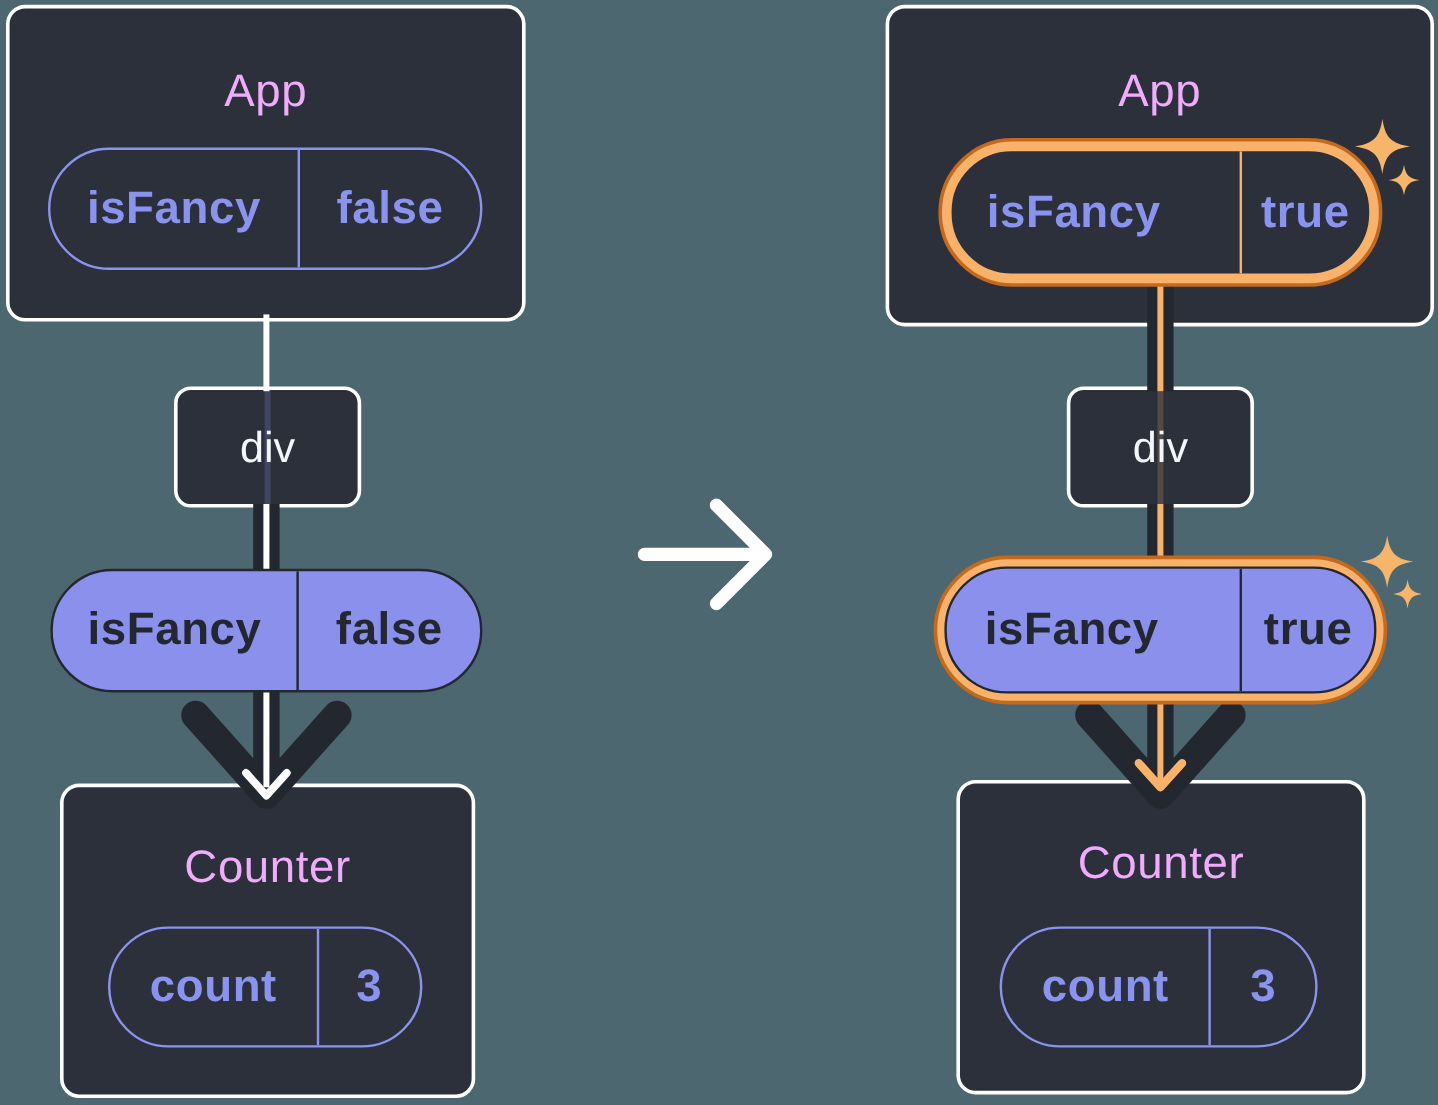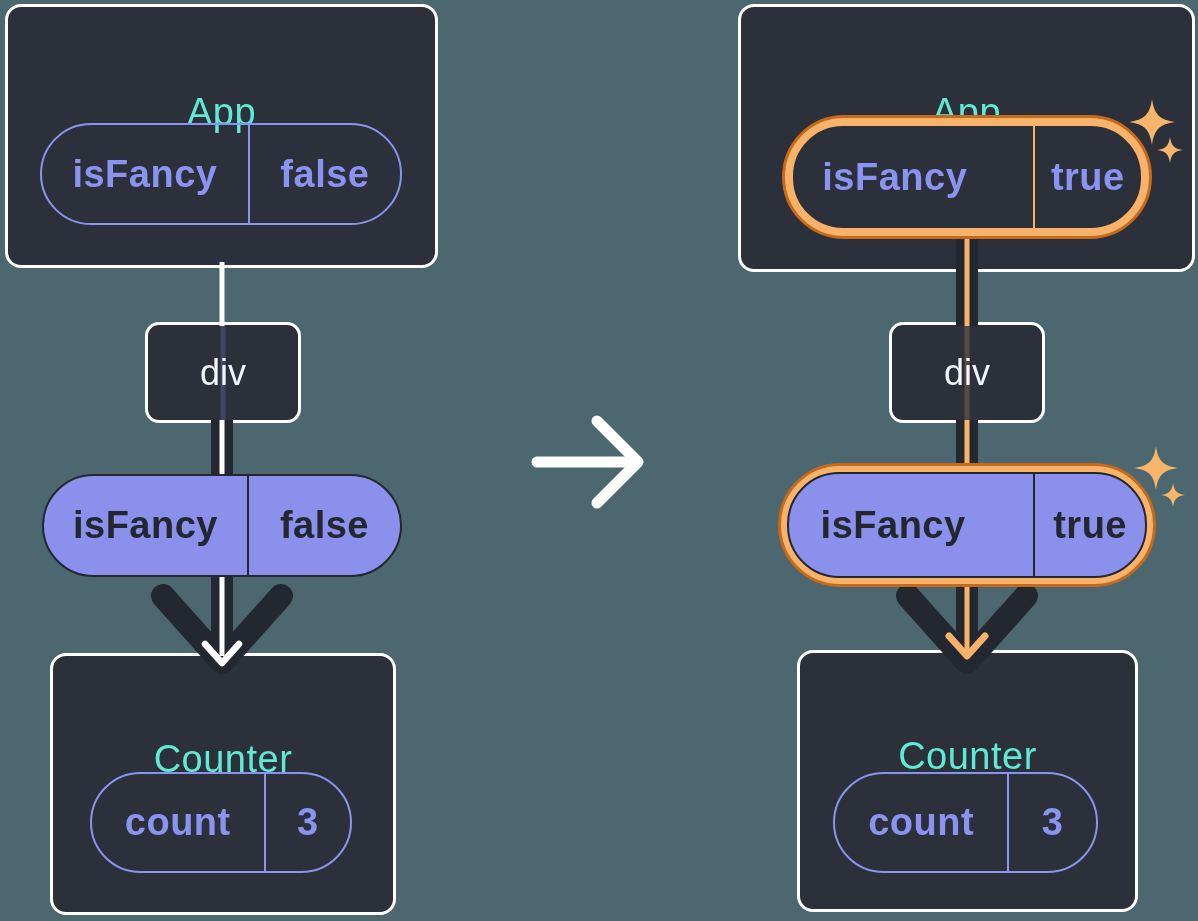--- a/index.html
+++ b/index.html
@@ -7,21 +7,21 @@
     position:relative;width:1198px;height:921px;background:#4d6770;
     font-family:"Liberation Sans",sans-serif;overflow:hidden;
   }
   .overlay{position:absolute;left:0;top:0;z-index:2;pointer-events:none;}
   .card{
     position:absolute;background:#2b303b;border:3px solid #ffffff;
     border-radius:16px;box-sizing:border-box;z-index:1;
   }
   .card-title{
     position:absolute;left:0;width:100%;text-align:center;
-    color:#5eead4;font-size:38px;line-height:38px;letter-spacing:.5px;margin-top:36px;
+    color:#f0abfc;font-size:38px;line-height:38px;letter-spacing:.5px;
   }
   .node-small{
     display:flex;align-items:center;justify-content:center;
     color:#f4f6fb;font-size:36px;border-radius:14px;
   }
   .stripe{position:absolute;top:0;bottom:0;left:50%;width:5px;transform:translateX(-50%);}
   .stripe.purple{background:rgba(138,147,240,0.22);}
   .stripe.orange{background:rgba(249,178,105,0.20);}
   .pill{
     position:absolute;display:flex;box-sizing:border-box;border-radius:999px;

